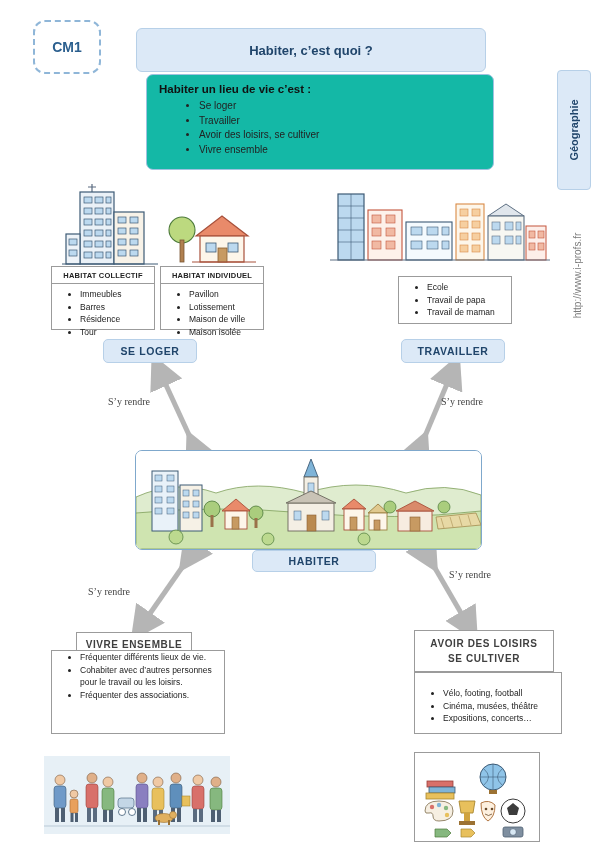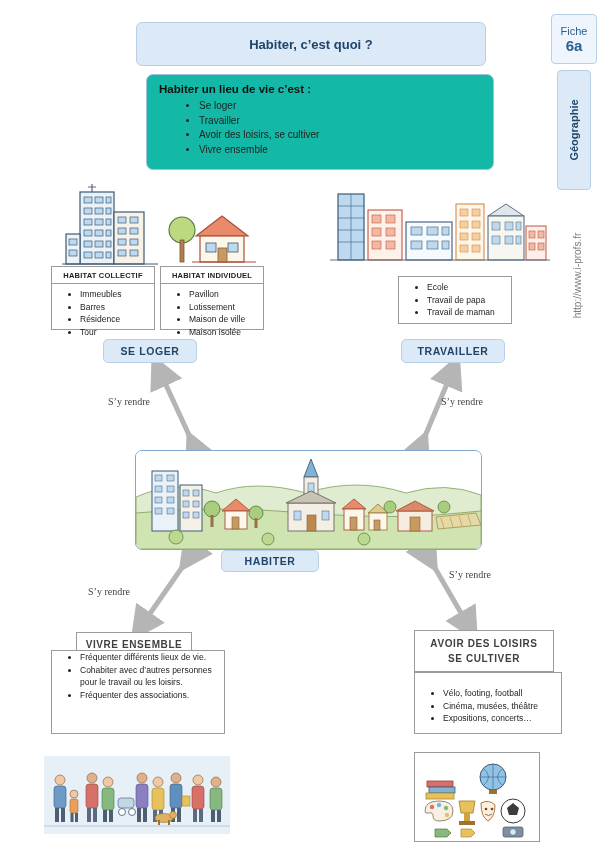--- a/index.html
+++ b/index.html
@@ -33,21 +33,21 @@
     align-items: center;
     justify-content: center;
     font-size: 14px;
     font-weight: bold;
     color: #2b5f8e;
     background: #fff;
   }
   .title-banner {
     position: absolute;
     left: 136px;
-    top: 22px;
+    top: 28px;
     width: 348px;
     height: 42px;
     background: #dce9f7;
     border: 1px solid #b7d0e8;
     border-radius: 6px;
     display: flex;
     align-items: center;
     justify-content: center;
     font-size: 13px;
     font-weight: bold;
@@ -255,27 +255,24 @@
 
     <line x1="195" y1="448" x2="160" y2="372" stroke="#b5b5b5" stroke-width="5" marker-end="url(#ah)" marker-start="url(#ah)"></line>
 
     <line x1="420" y1="448" x2="452" y2="372" stroke="#b5b5b5" stroke-width="5" marker-end="url(#ah)" marker-start="url(#ah)"></line>
 
     <line x1="190" y1="556" x2="142" y2="625" stroke="#b5b5b5" stroke-width="5" marker-end="url(#ah)" marker-start="url(#ah)"></line>
 
     <line x1="428" y1="556" x2="468" y2="625" stroke="#b5b5b5" stroke-width="5" marker-end="url(#ah)" marker-start="url(#ah)"></line>
   </svg>
 
+  <div class="cm-badge">CM1</div>
 
   <div class="title-banner">Habiter, c’est quoi ?</div>
 
-  <div class="fiche-badge">
-    <span>Fiche</span>
-    <span class="num">6a</span>
-  </div>
 
   <div class="subject-tab">
     <span>Géographie</span>
   </div>
 
   <div class="site-url">
     <span>http://www.i-profs.fr</span>
   </div>
 
   <div class="def-box">
@@ -523,21 +520,21 @@
 
       <circle cx="308" cy="56" r="6" fill="#aacd7d" stroke="#4c7a3a" stroke-width="0.7"></circle>
       <circle cx="254" cy="56" r="6" fill="#aacd7d" stroke="#4c7a3a" stroke-width="0.7"></circle>
 
       <circle cx="40" cy="86" r="7" fill="#bcd98f" stroke="#4c7a3a" stroke-width="0.7"></circle>
       <circle cx="132" cy="88" r="6" fill="#bcd98f" stroke="#4c7a3a" stroke-width="0.7"></circle>
       <circle cx="228" cy="88" r="6" fill="#bcd98f" stroke="#4c7a3a" stroke-width="0.7"></circle>
     </svg>
   </div>
 
-  <div class="label-chip" style="left:221px; top:550px; width:98px; height:22px;">HABITER</div>
+  <div class="label-chip" style="left:252px; top:550px; width:124px; height:22px;">HABITER</div>
 
   <div class="label-plain" style="left:76px; top:632px; width:116px; height:24px;">VIVRE ENSEMBLE</div>
 
   <div class="listbox" style="left:51px; top:650px; width:174px; height:84px; padding-top:0;">
     <ul>
       <li>Fréquenter différents lieux de vie.</li>
       <li>Cohabiter avec d’autres personnes pour le travail ou les loisirs.</li>
       <li>Fréquenter des associations.</li>
     </ul>
   </div>

